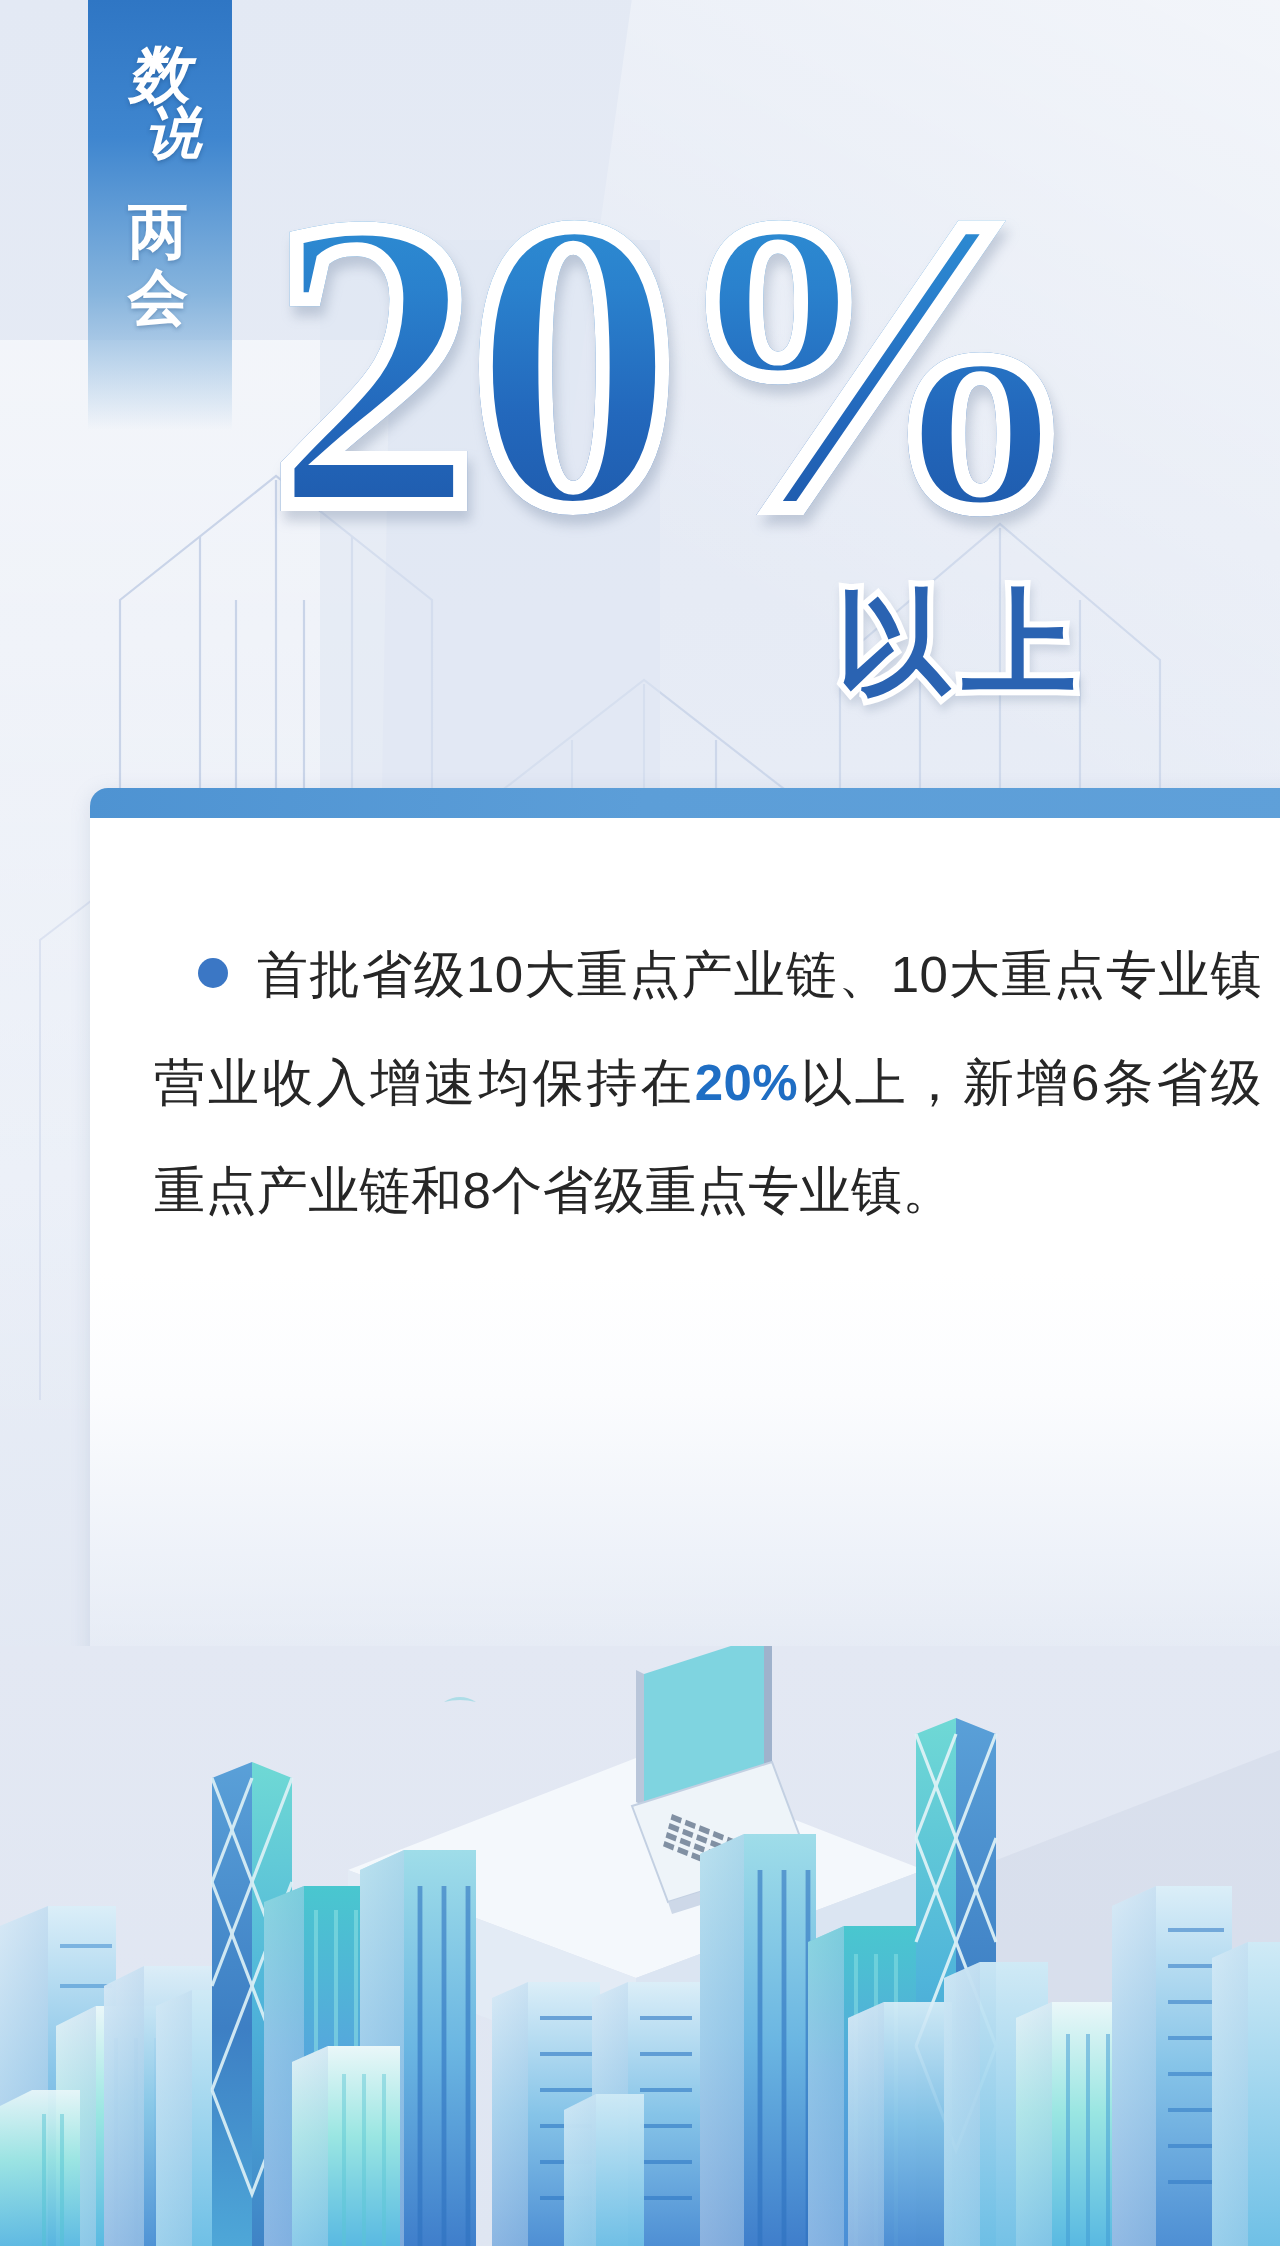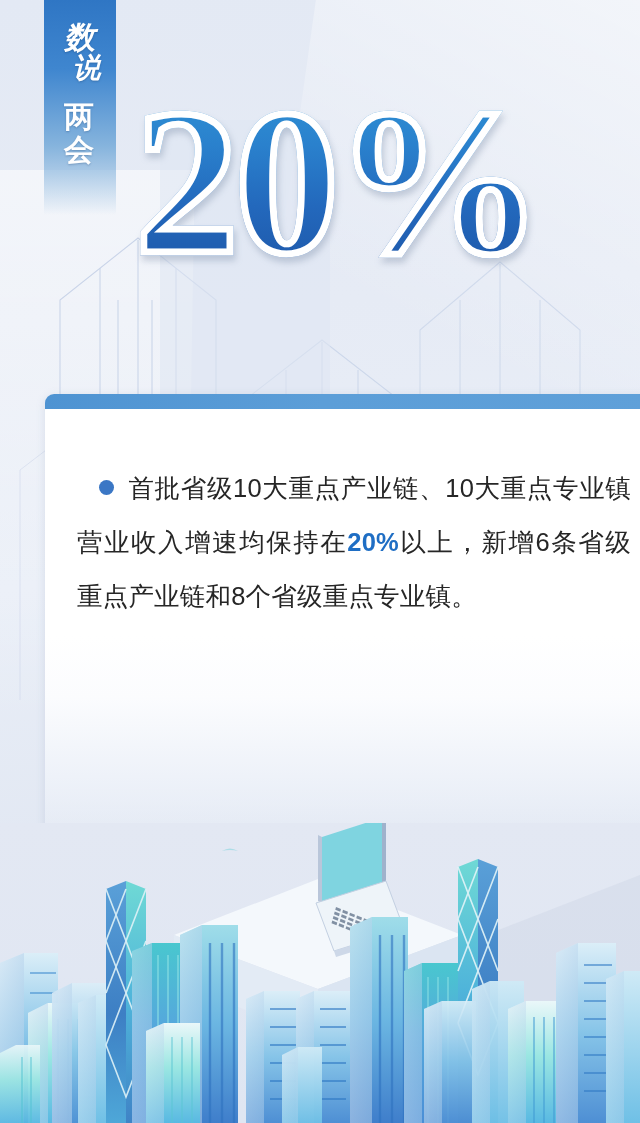--- a/index.html
+++ b/index.html
@@ -172,20 +172,21 @@
     </div>
     <div class="sub">
       <span>两</span>
       <span>会</span>
     </div>
   </div>
 
   <div id="headline">
     <div id="bignum">20%</div>
   </div>
+  <div id="suffix">以上</div>
 
   <div id="card">
     <div id="card-bar"></div>
     <div id="card-body">
       <p id="card-text">
         <span class="bullet"></span><span>首批省级10大重点产业链、10大重点专业镇营业收入增速均保持在</span><span class="hl">20%</span><span>以上，新增6条省级重点产业链和8个省级重点专业镇。</span>
       </p>
     </div>
   </div>
 

